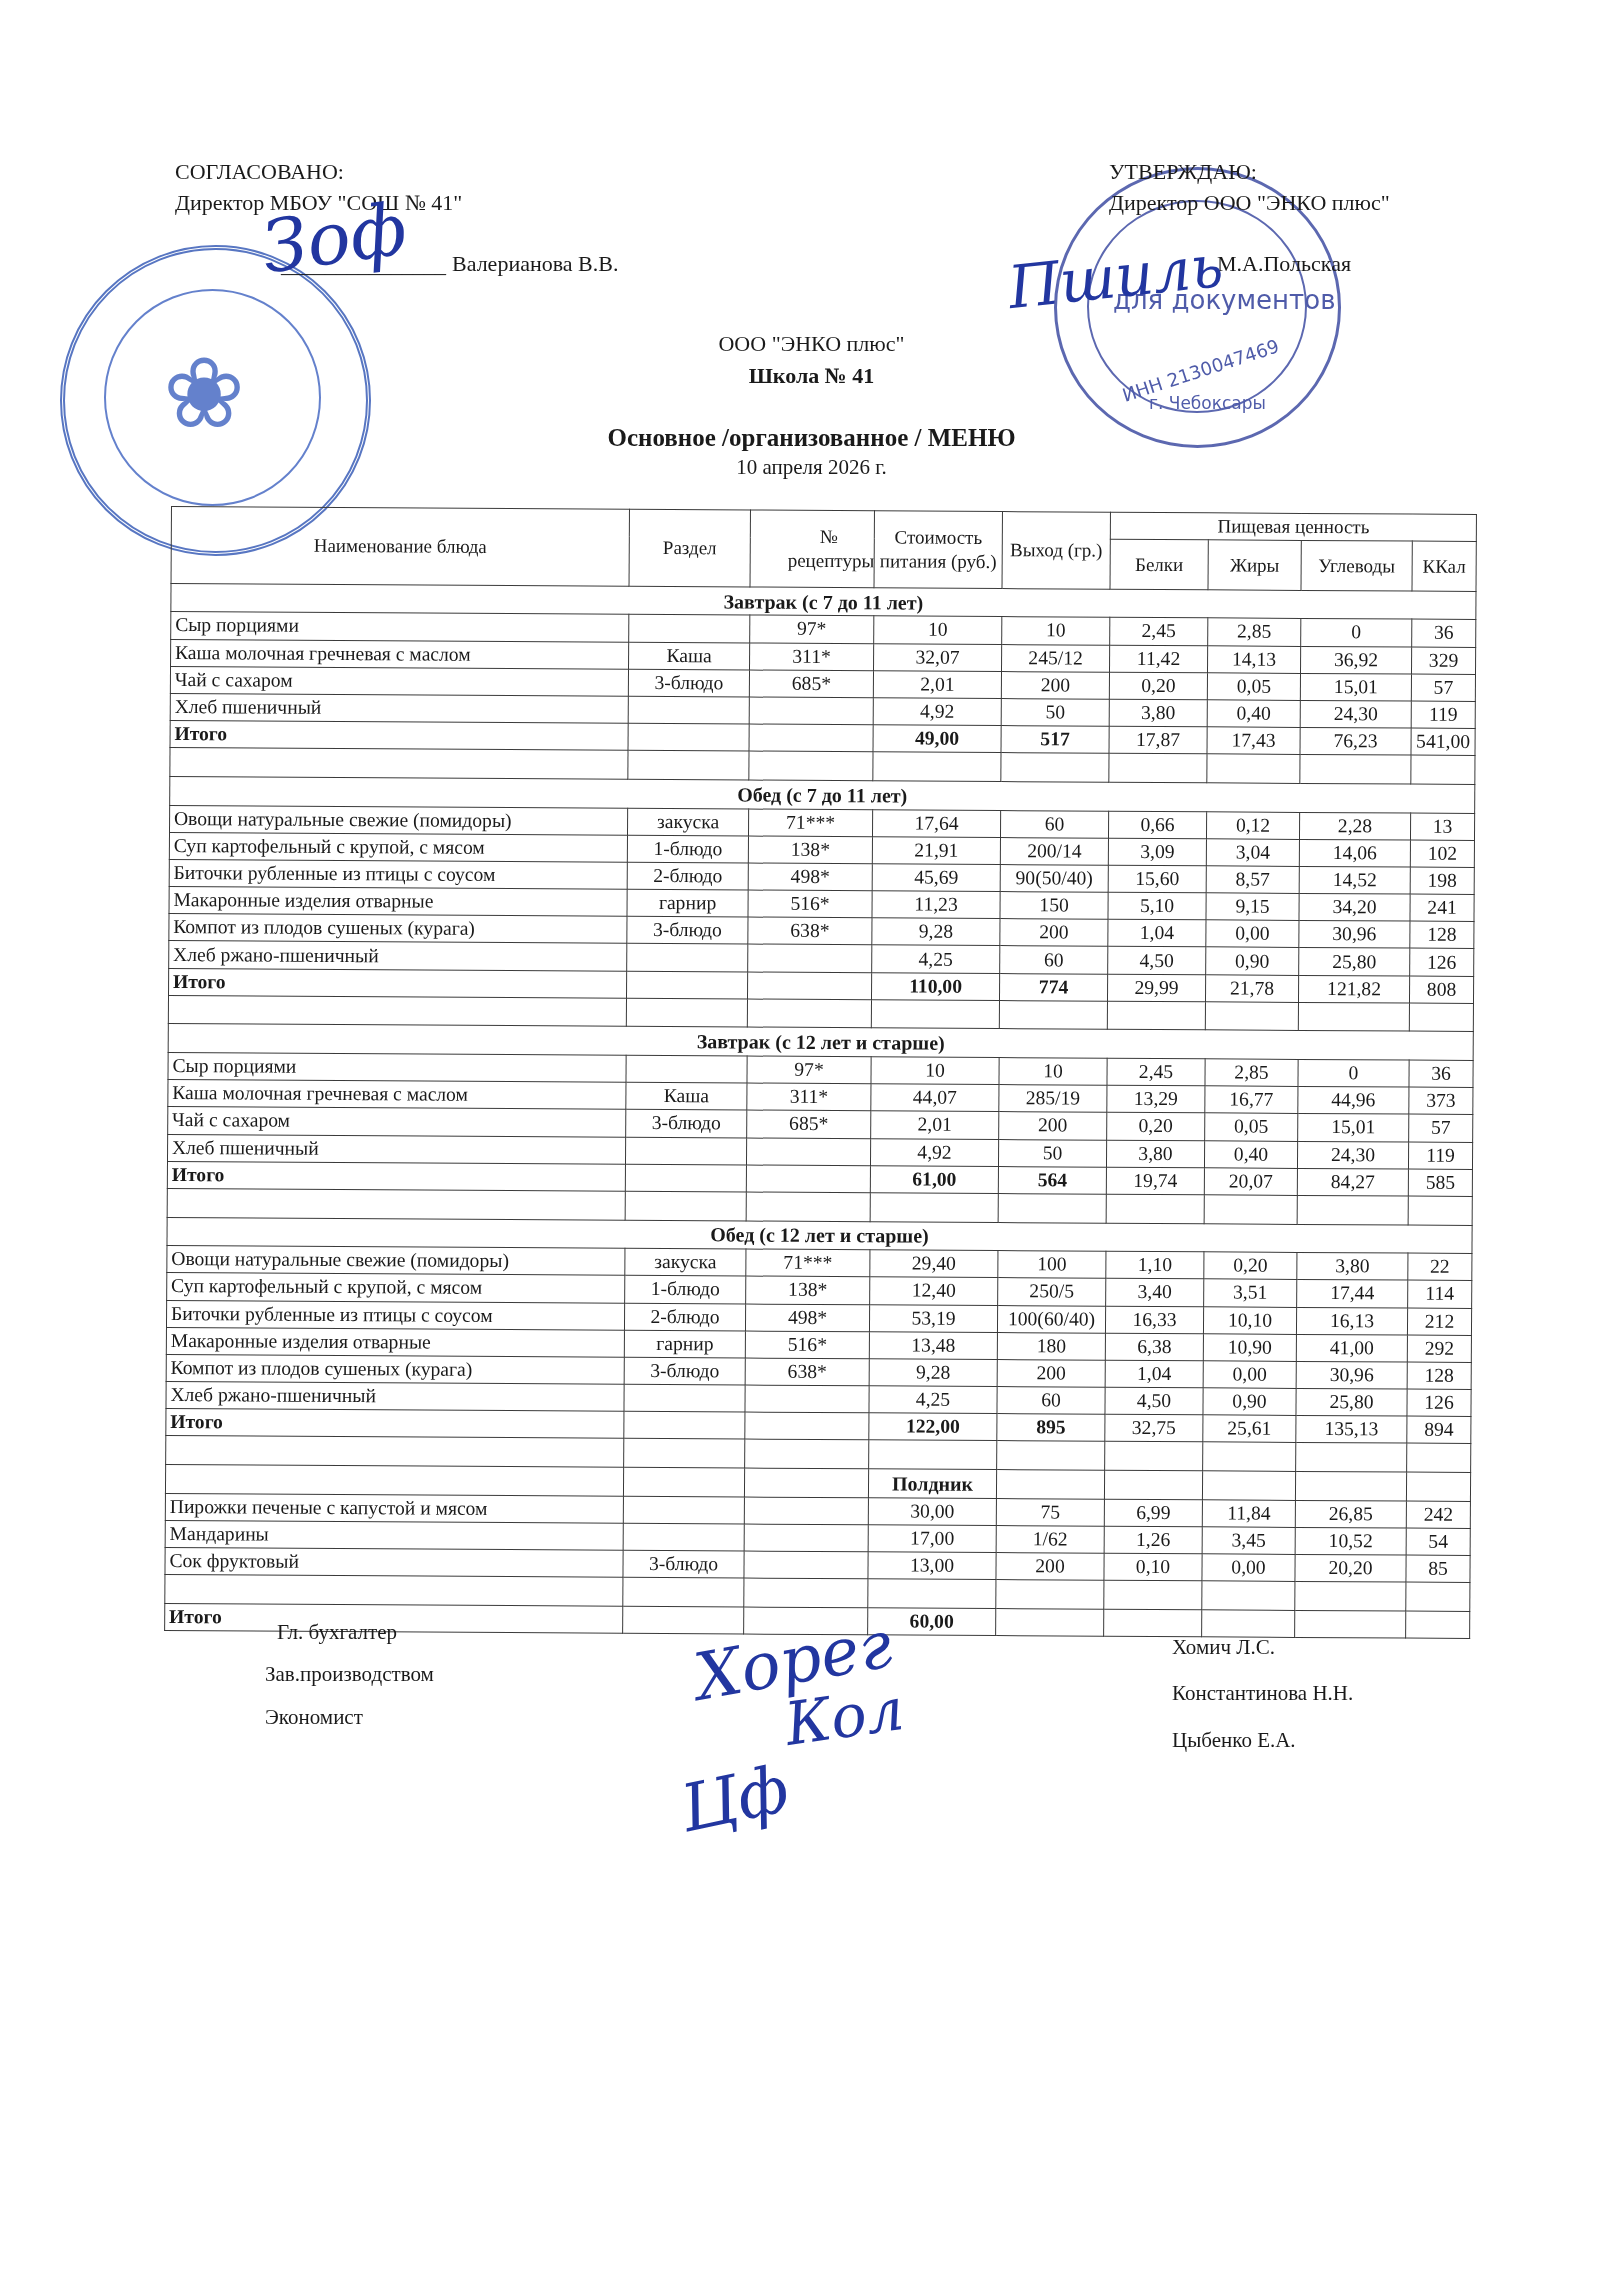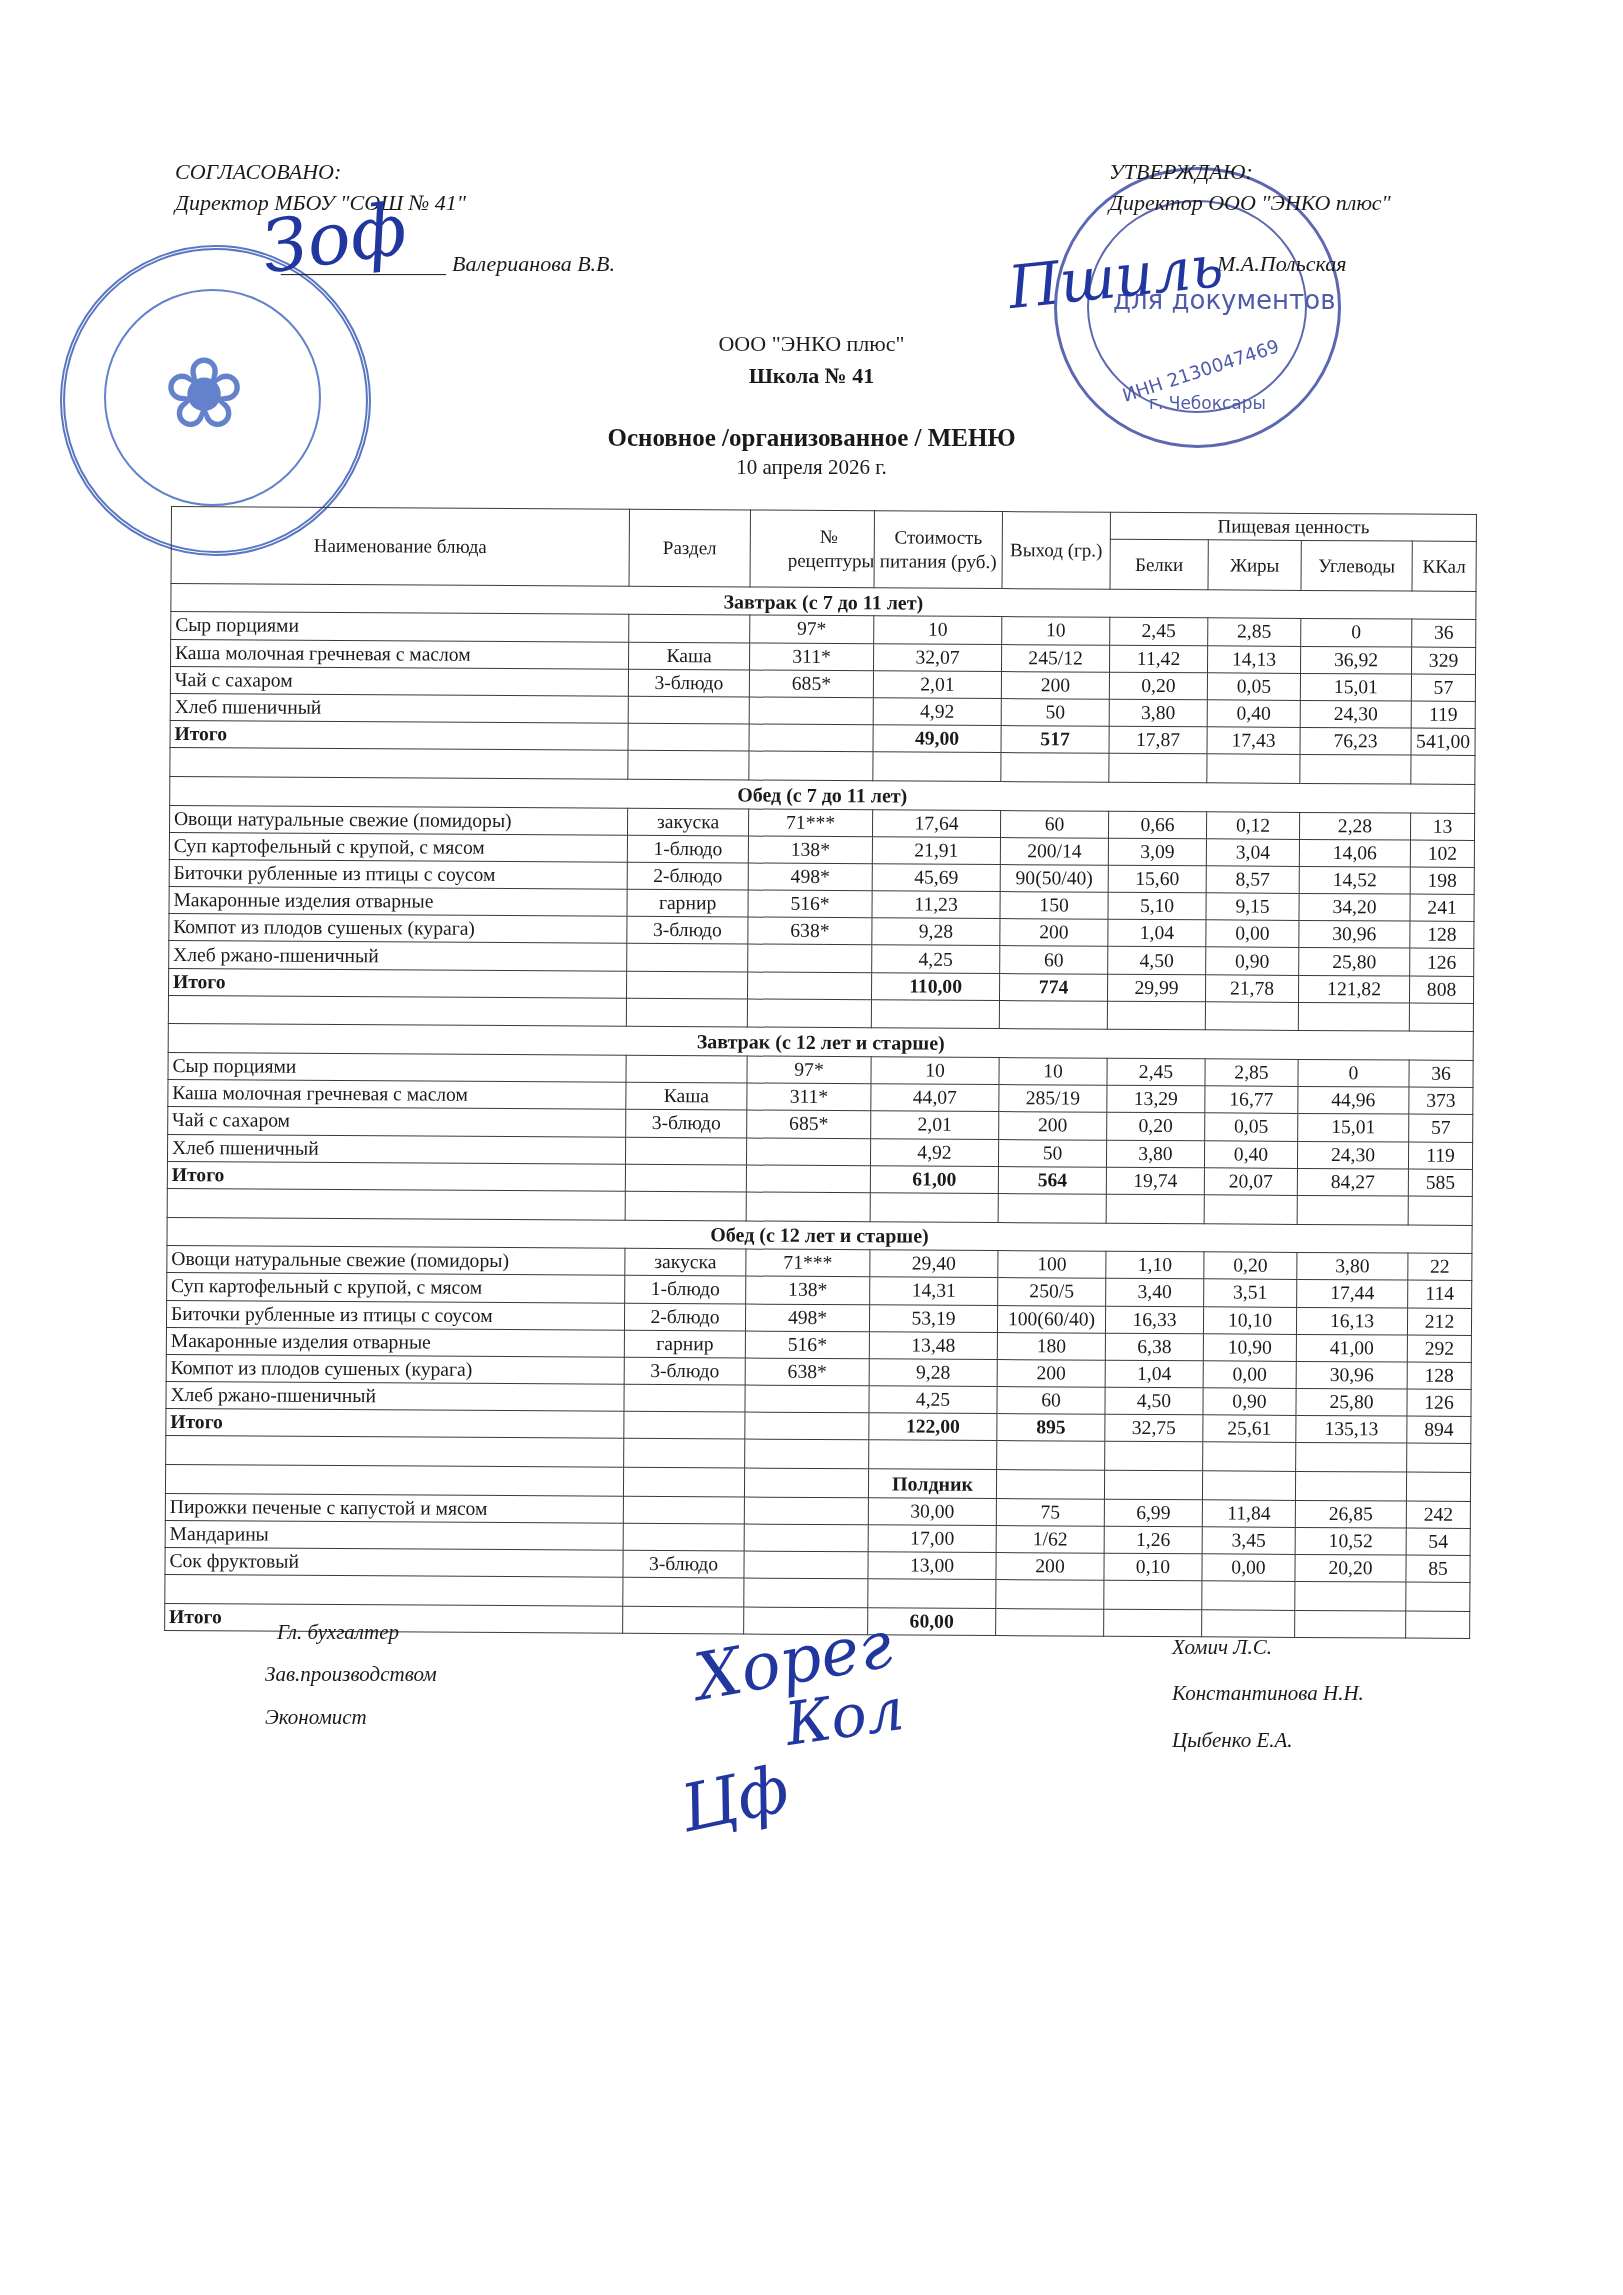--- a/index.html
+++ b/index.html
@@ -1,20 +1,20 @@
 <!DOCTYPE html>
 <html style="font-size:10.5px"><head>
 <meta charset="utf-8">
 <style>
   html, body { margin: 0; padding: 0; background: #ffffff; }
   body {
     width: 1623px; height: 2295px; position: relative; overflow: hidden;
     font-family: "Liberation Serif", "DejaVu Serif", serif; color: #1a1a1a;
   }
-  .abs { position: absolute; font-style: italic; }
+  .abs { position: absolute; }
   .hdr-text { font-size: 22px; line-height: 29px; white-space: nowrap; }
   .center-block { position: absolute; left: 0; width: 1623px; text-align: center; }
   .org { top: 331px; font-size: 22px; }
   .school { top: 363px; font-size: 22px; font-weight: bold; }
   .menu-title { top: 424px; font-size: 25px; font-weight: bold; text-align: center; }
   .menu-date { top: 455px; font-size: 21px; }
 
   table.menu {
     position: absolute; left: 171px; top: 506px; width: 1306px;
     border-collapse: collapse; table-layout: fixed;
@@ -348,21 +348,21 @@
         <td>100</td>
         <td>1,10</td>
         <td>0,20</td>
         <td>3,80</td>
         <td>22</td>
       </tr>
       <tr class="item">
         <td class="name">Суп картофельный с крупой, с мясом</td>
         <td>1-блюдо</td>
         <td>138*</td>
-        <td>14,31</td>
+        <td>12,40</td>
         <td>250/5</td>
         <td>3,40</td>
         <td>3,51</td>
         <td>17,44</td>
         <td>114</td>
       </tr>
       <tr class="item">
         <td class="name">Биточки рубленные из птицы с соусом</td>
         <td>2-блюдо</td>
         <td>498*</td>

